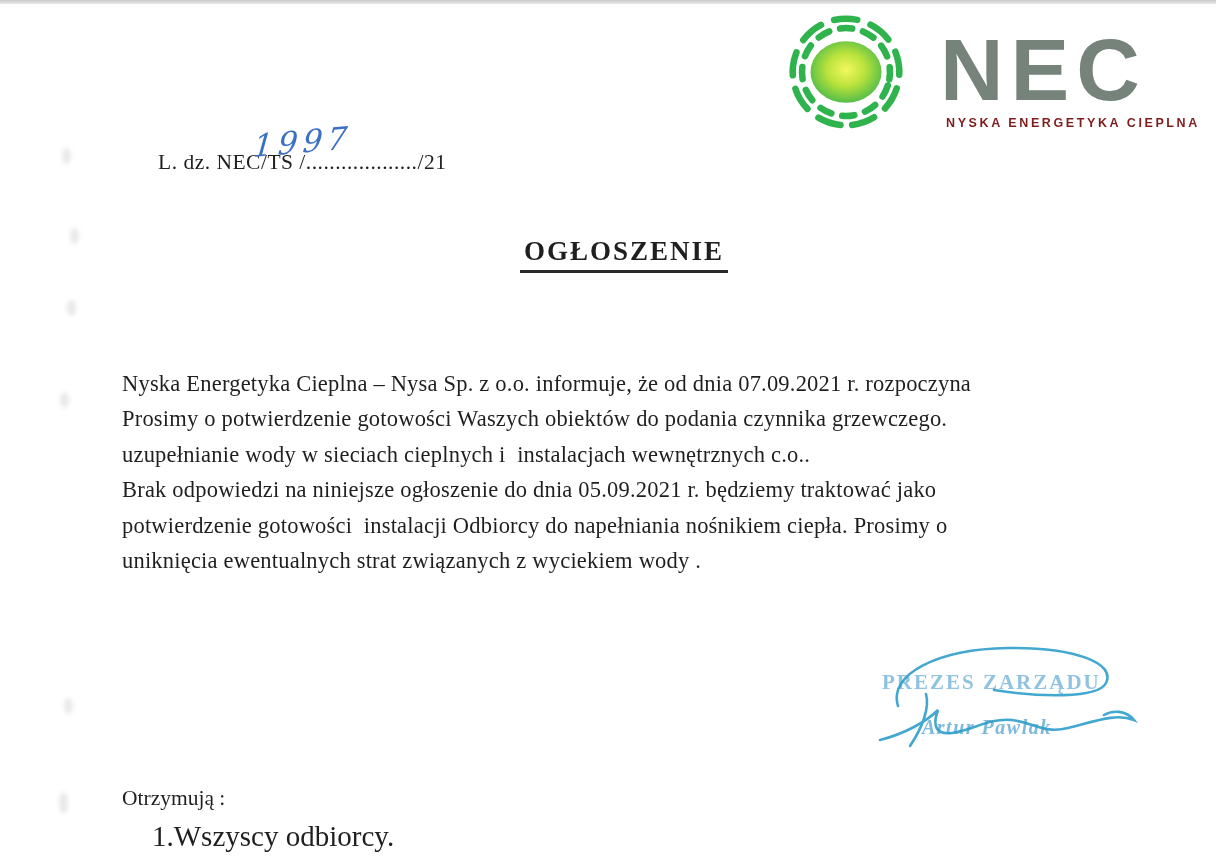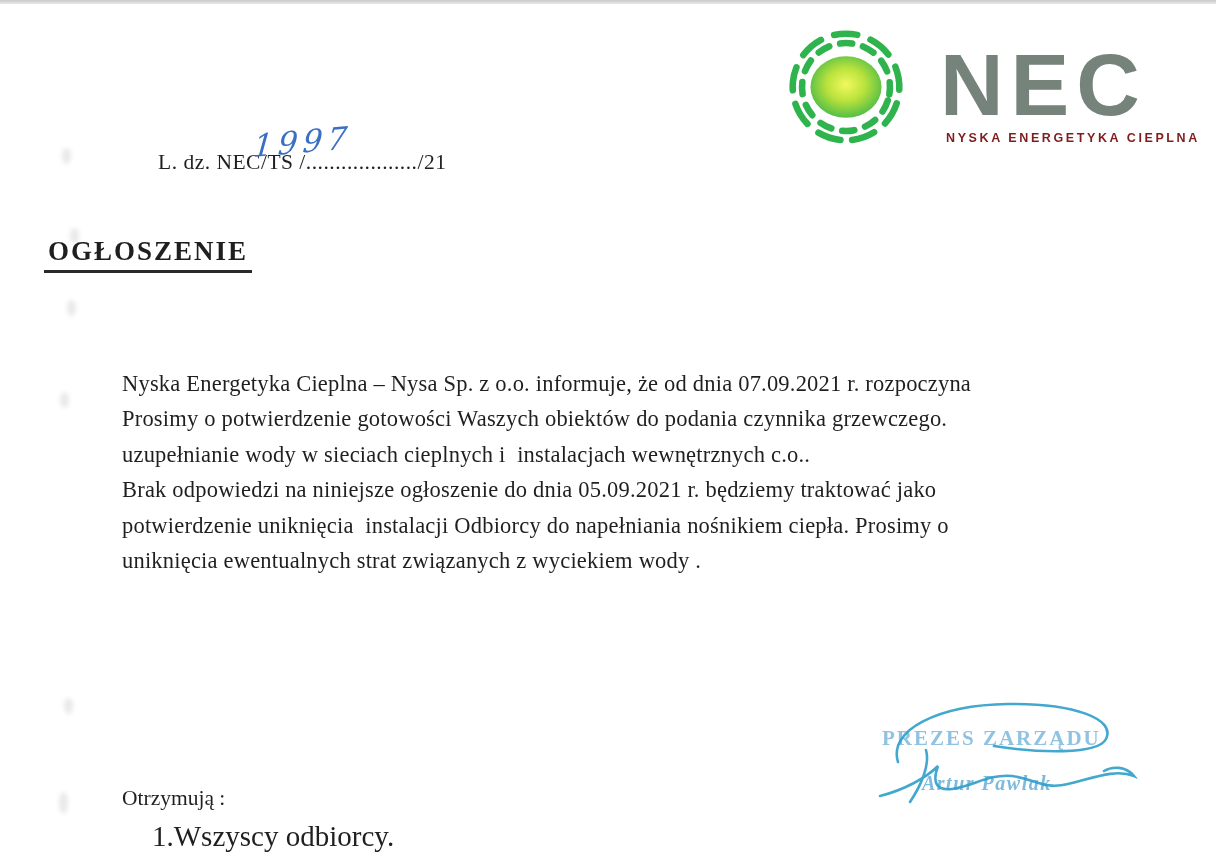--- a/index.html
+++ b/index.html
@@ -37,21 +37,20 @@
   .s5 { left: 64px;  top: 698px; }
   .s6 { left: 59px;  top: 792px; height: 22px; }
 
   
   .logo {
     position: absolute;
     top: 12px;
     left: 788px;
     width: 400px;
     height: 122px;
-    margin-top: 15px;
   }
   .logo-mark {
     position: absolute;
     left: 0; top: 2px;
     width: 116px; height: 116px;
   }
   .logo-name {
     position: absolute;
     left: 152px; top: 14px;
     font-family: "Liberation Sans", sans-serif;
@@ -97,20 +96,21 @@
     left: 880px; top: 152px;
     font-size: 21.5px;
     letter-spacing: 0.5px;
     white-space: nowrap;
   }
 
   
   .title-wrap {
     position: absolute;
     left: 0; right: 12px; top: 236px;
+    text-align: center;
     padding-left: 44px;
   }
   .doc-title {
     display: inline-block;
     font-size: 27px;
     font-weight: 700;
     letter-spacing: 2px;
     border-bottom: 3px solid #2a2a2a;
     padding: 0 4px 3px 4px;
   }
@@ -124,21 +124,21 @@
   .body-line {
     font-size: 22.5px;
     line-height: 35.4px;
     letter-spacing: 0.2px;
     white-space: pre;
   }
 
   
   .signature {
     position: absolute;
-    left: 866px; top: 696px;
+    left: 866px; top: 640px;
     width: 290px; height: 118px;
   }
   .stamp-title {
     position: absolute;
     left: 16px; top: 30px;
     font-size: 21px;
     font-weight: 700;
     letter-spacing: 2px;
     color: #7cb9dc;
     opacity: 0.85;
@@ -212,21 +212,21 @@
 
   <div class="title-wrap">
     <span class="doc-title">OGŁOSZENIE</span>
   </div>
 
   <div class="body-text">
     <div class="body-line">Nyska Energetyka Cieplna – Nysa Sp. z o.o. informuje, że od dnia 07.09.2021 r. rozpoczyna</div>
     <div class="body-line">Prosimy o potwierdzenie gotowości Waszych obiektów do podania czynnika grzewczego.</div>
     <div class="body-line">uzupełnianie wody w sieciach cieplnych i  instalacjach wewnętrznych c.o..</div>
     <div class="body-line">Brak odpowiedzi na niniejsze ogłoszenie do dnia 05.09.2021 r. będziemy traktować jako</div>
-    <div class="body-line">potwierdzenie uniknięcia  instalacji Odbiorcy do napełniania nośnikiem ciepła. Prosimy o</div>
+    <div class="body-line">potwierdzenie gotowości  instalacji Odbiorcy do napełniania nośnikiem ciepła. Prosimy o</div>
     <div class="body-line">uniknięcia ewentualnych strat związanych z wyciekiem wody .</div>
   </div>
 
   <div class="signature">
     <div class="stamp-title">PREZES ZARZĄDU</div>
     <div class="stamp-name">Artur Pawlak</div>
     <svg class="signature-ink" viewBox="0 0 290 118" xmlns="http://www.w3.org/2000/svg">
       <g fill="none" stroke="#2f9fca" stroke-width="2.6" stroke-linecap="round" opacity="0.9">
         <path d="M32 66 C22 34 72 9 142 8 C208 7 250 23 240 43 C232 59 172 57 128 50"></path>
         <path d="M60 54 C64 68 56 88 44 106"></path>

